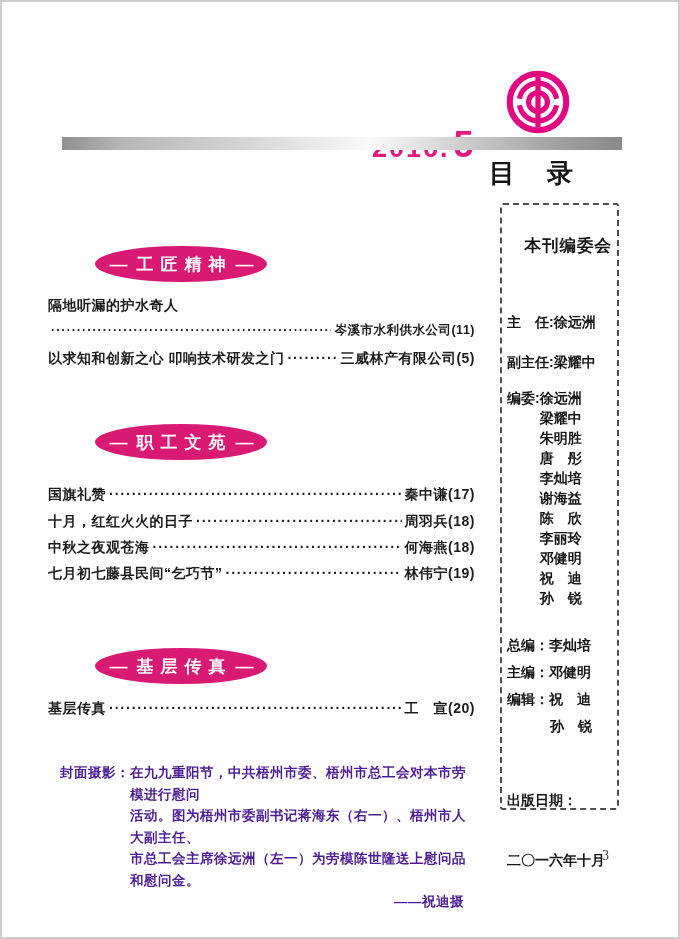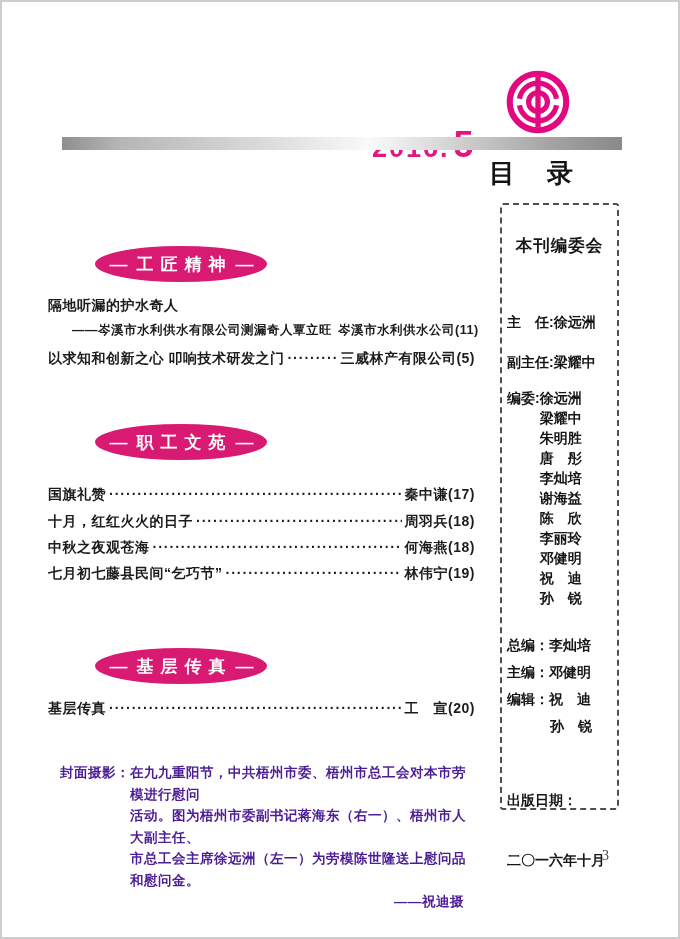--- a/index.html
+++ b/index.html
@@ -66,21 +66,21 @@
   .folio{
     position:absolute;left:602px;top:848px;font-size:14px;color:#454545;
     font-family:"Liberation Serif", serif;
   }
   
   .sidebar{
     position:absolute;left:500px;top:203px;width:119px;height:607px;
     border:2px dashed #4f4f4f;border-radius:3px;box-sizing:border-box;
     padding:0 5px;font-size:14px;font-weight:bold;color:#161616;
   }
-  .sb-heading{margin-top:30px;text-align:center;font-size:16.5px;letter-spacing:1px;}
+  .sb-heading{margin-top:30px;text-align:right;font-size:16.5px;letter-spacing:1px;}
   .sb-role{display:flex;line-height:18px;white-space:pre;}
   .sb-role .nm{white-space:pre;}
   .sb-role.first{margin-top:56px;}
   .sb-role.second{margin-top:22px;}
   .sb-committee{display:flex;margin-top:17px;}
   .sb-committee .cl{flex:none;line-height:20px;white-space:pre;}
   .sb-names div{line-height:20px;white-space:pre;}
   .sb-bot{margin-top:28px;}
   .sb-bot .sb-brole{display:flex;line-height:18px;margin-bottom:9px;white-space:pre;}
   .sb-bot .sb-brole.cont{padding-left:43px;margin-top:3px;}
@@ -111,21 +111,20 @@
 <div class="oval s1">
   <span class="dash">—</span>
   <span class="lbl">工匠精神</span>
   <span class="dash">—</span>
 </div>
 
 <div class="row plain r-a1t">
   <span class="t">隔地听漏的护水奇人</span>
 </div>
 <div class="row r-a1s">
-  <span class="t">——岑溪市水利供水有限公司测漏奇人覃立旺</span>
   <span class="leader">····························································································································</span>
   <span class="auth">岑溪市水利供水公司</span>
   <span class="pg">(11)</span>
 </div>
 <div class="row r-a2">
   <span class="t">以求知和创新之心 叩响技术研发之门</span>
   <span class="leader">····························································································································</span>
   <span class="auth">三威林产有限公司</span>
   <span class="pg">(5)</span>
 </div>

